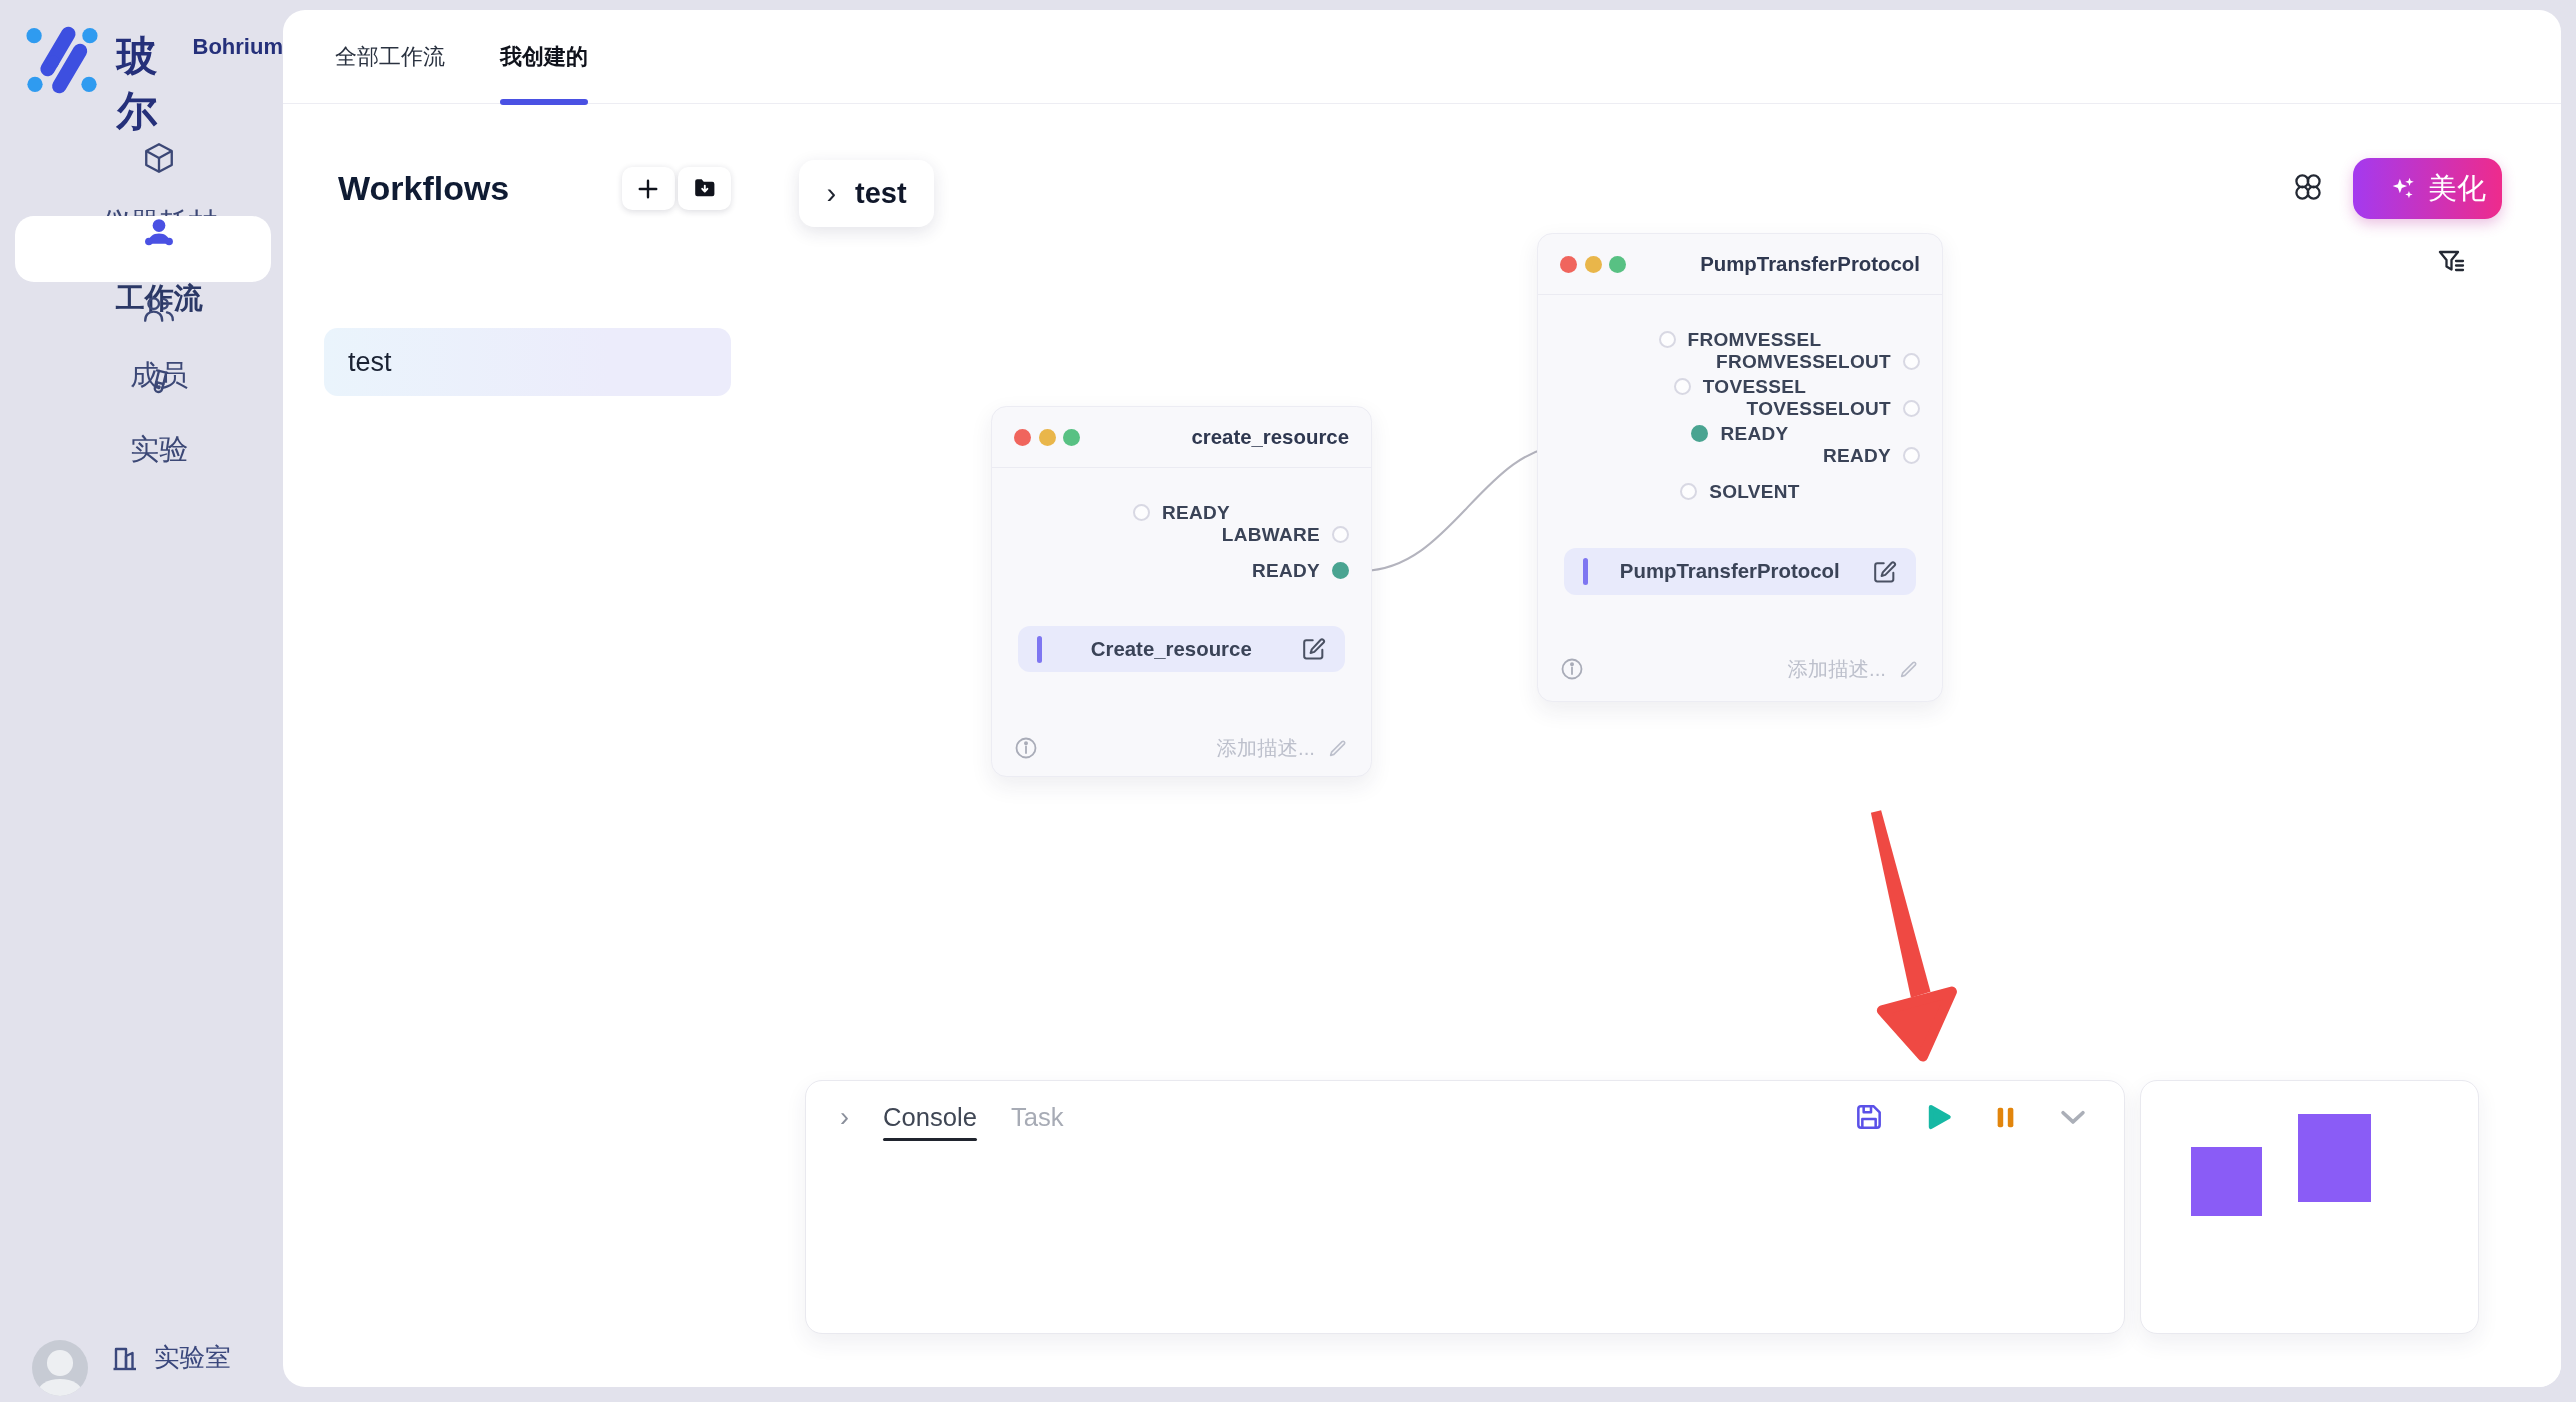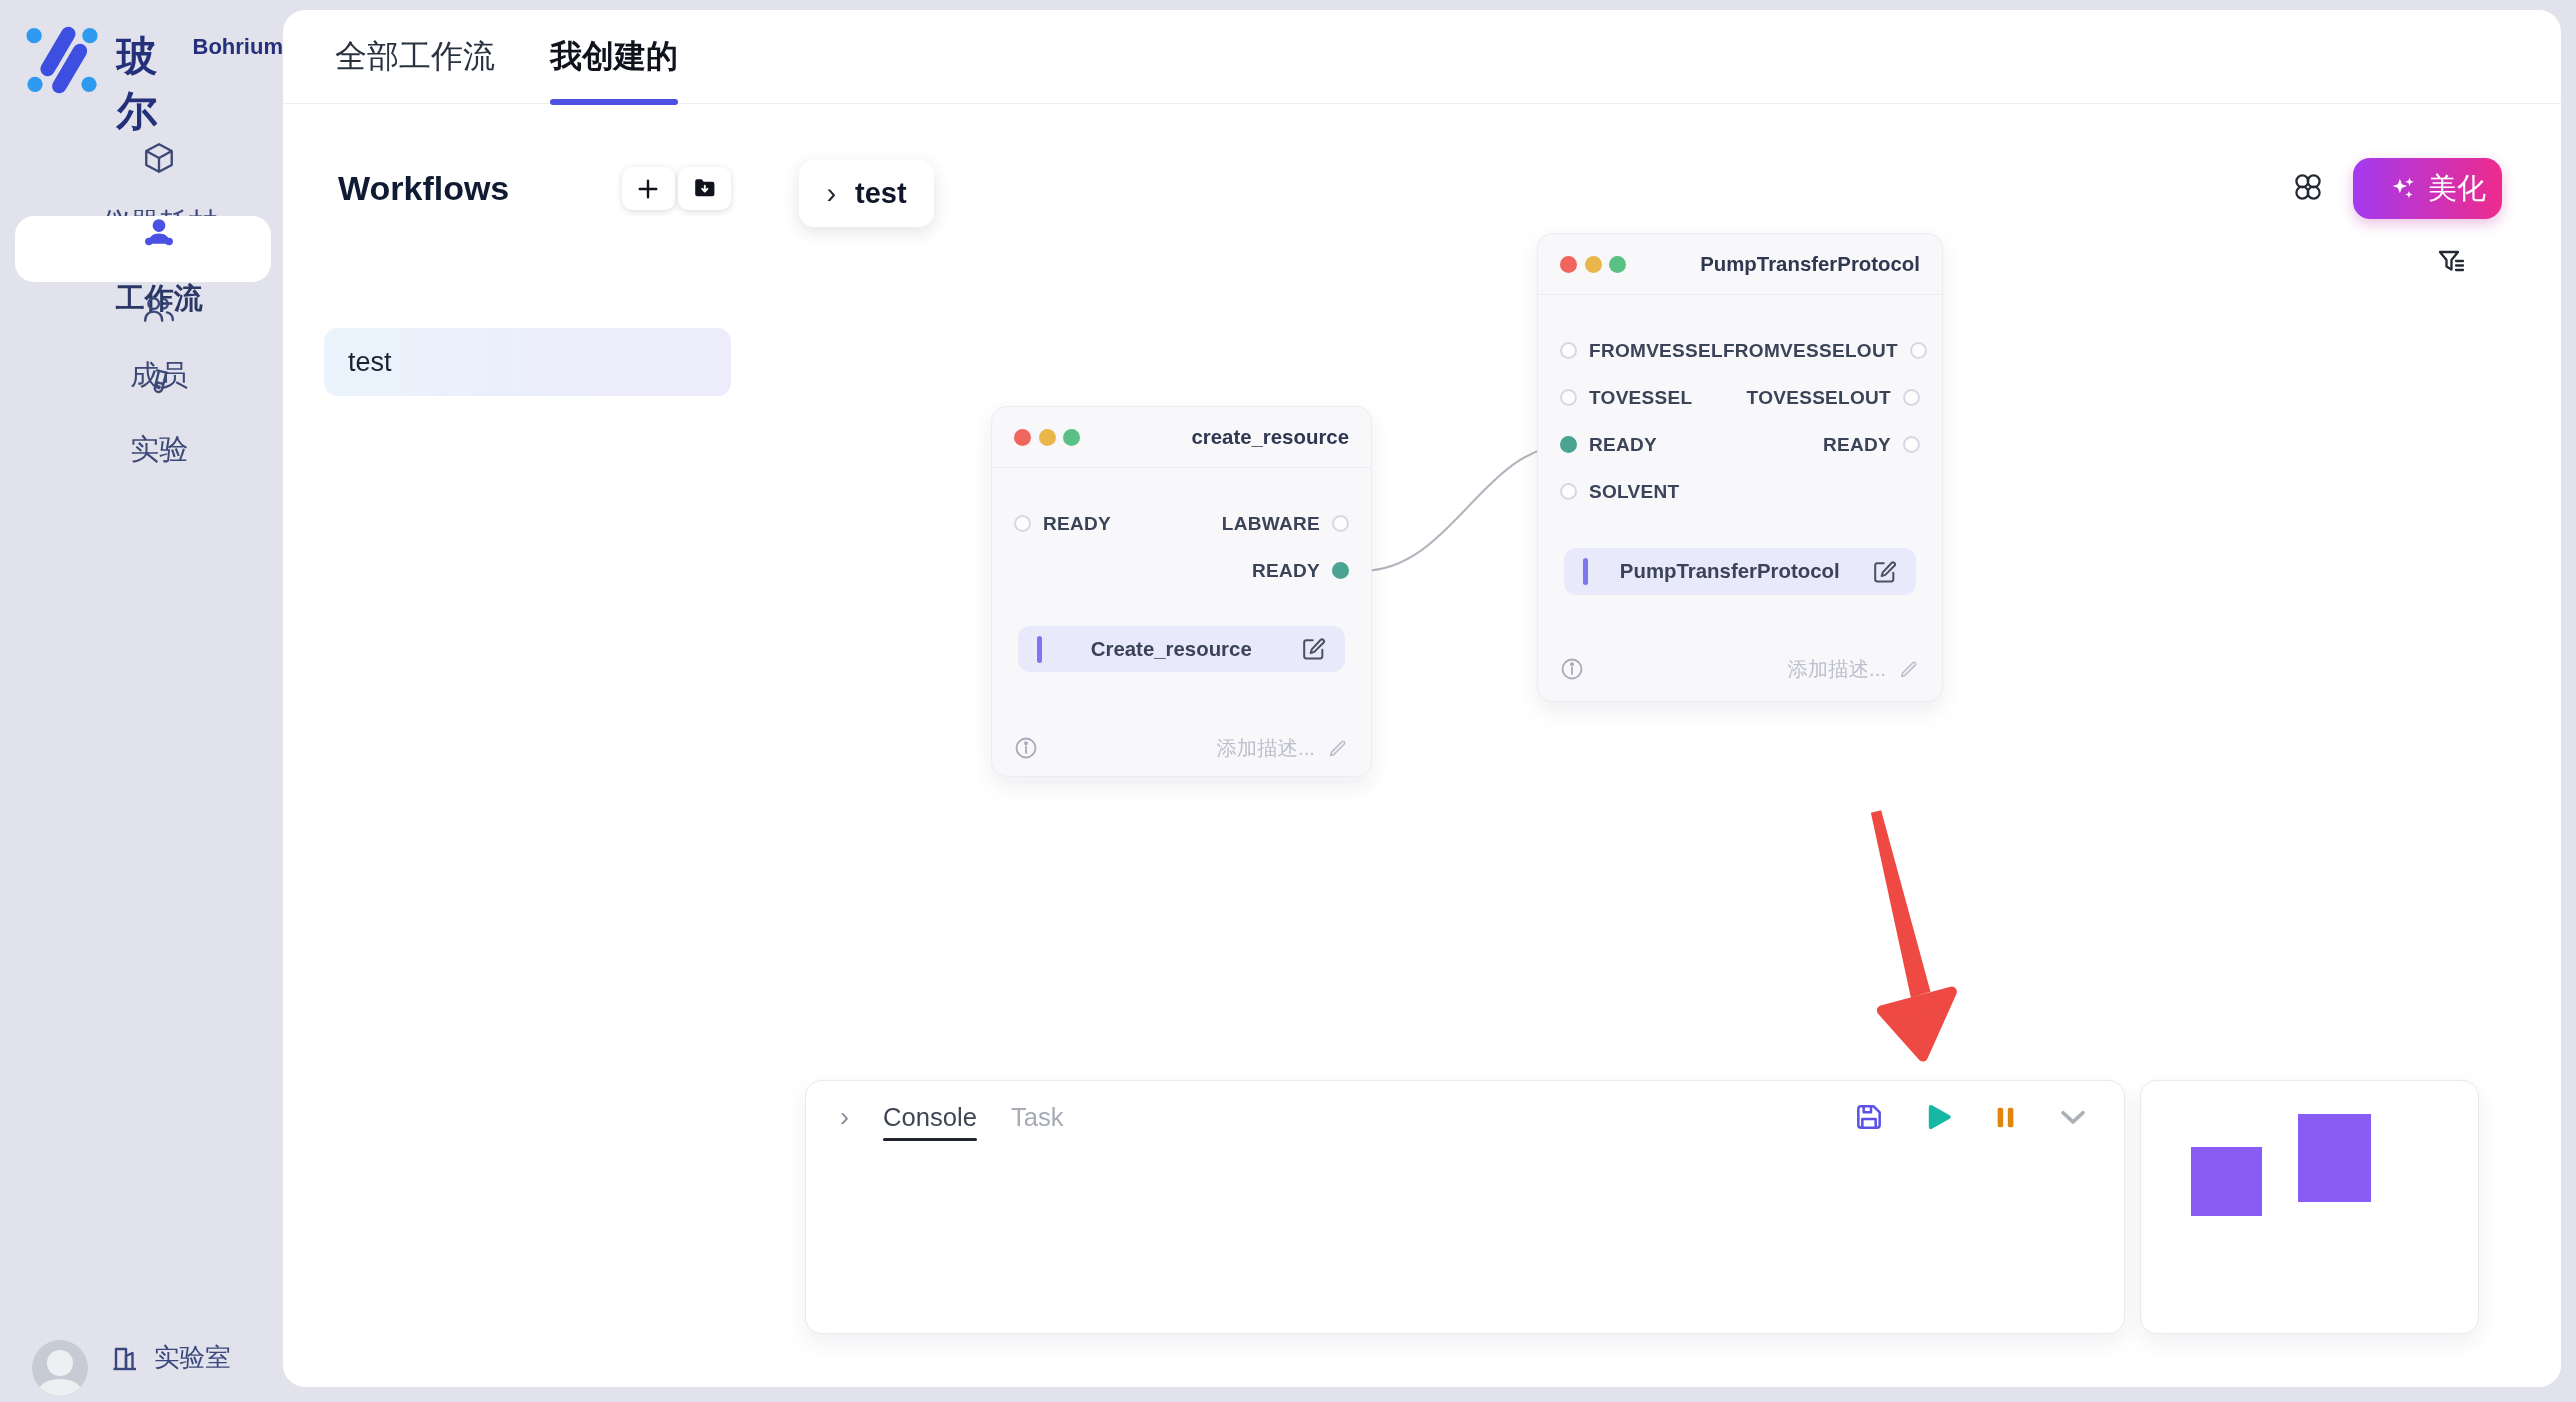--- a/index.html
+++ b/index.html
@@ -17,21 +17,21 @@
   .nav-item.active{background:#FFFFFF;color:#2B3866;font-weight:700;}
   .sb-foot{position:absolute;left:32px;top:1340px;display:flex;align-items:flex-start;gap:22px;}
   .avatar{width:56px;height:56px;border-radius:50%;background:#C7CBD4;position:relative;overflow:hidden;}
   .avatar .a-head{position:absolute;left:15.3px;top:10.2px;width:25.6px;height:25.6px;border-radius:50%;background:#EDEFF2;}
   .avatar .a-body{position:absolute;left:5.1px;top:39px;width:46px;height:29px;border-radius:50%;background:#EDEFF2;}
   .lab{display:flex;align-items:center;gap:12px;font-size:25.6px;color:#3A477C;font-weight:500;}
   
   #card{position:absolute;left:283px;top:10.2px;width:2278px;height:1377px;background:#FFFFFF;border-radius:22px;}
   #tabbar{position:absolute;left:0;top:0;right:0;height:94px;border-bottom:1.7px solid #EDEDF3;
           display:flex;align-items:center;padding-left:52px;gap:55px;box-sizing:border-box;}
-  .tab{position:relative;height:100%;display:flex;align-items:center;font-size:32px;color:#2A3240;cursor:pointer;}
+  .tab{position:relative;height:100%;display:flex;align-items:center;font-size:22px;color:#2A3240;cursor:pointer;}
   .tab.active{font-weight:700;color:#10131C;}
   .tab.active::after{content:"";position:absolute;left:0;right:0;bottom:-1.7px;height:6px;border-radius:3.4px;background:#4A51E3;}
   
   #wfpanel{position:absolute;left:0;top:94px;width:465px;bottom:0;border-right:1.7px solid #EDEDF3;}
   .wf-head{position:absolute;left:55px;right:17px;top:63px;display:flex;align-items:center;}
   .wf-title{font-size:34px;font-weight:800;color:#0F1B33;}
   .wf-btns{margin-left:auto;display:flex;gap:3.4px;}
   .sq-btn{width:53px;height:43px;border-radius:10.2px;background:#FFF;box-shadow:0 1.7px 6.8px rgba(30,30,60,.14);
           display:flex;align-items:center;justify-content:center;cursor:pointer;}
   .wf-item{position:absolute;left:41px;width:407px;top:224px;height:68px;border-radius:13.6px;
@@ -49,21 +49,21 @@
             justify-content:center;gap:10.2px;color:#FFF;font-size:29px;font-weight:500;cursor:pointer;
             box-shadow:0 5.1px 13.6px rgba(190,50,160,.30);padding-left:20px;}
   
   .node{position:absolute;background:#F8F8FB;border:1.7px solid #ECECF3;border-radius:15.3px;
         box-shadow:0 8.5px 22px rgba(40,40,80,.08);box-sizing:border-box;}
   .nhead{height:60px;display:flex;align-items:center;padding:0 22px;border-bottom:1.7px solid #EBEBF2;}
   .dots{display:flex;gap:7.7px;}
   .tdot{width:17px;height:17px;border-radius:50%;}
   .ntitle{margin-left:auto;font-size:20.4px;font-weight:600;color:#2F3850;}
   .ports{margin-top:32px;}
-  .prow{display:flex;justify-content:flex-start;align-items:center;height:47px;padding:0 22px;}
+  .prow{display:flex;justify-content:center;align-items:center;height:47px;padding:0 22px;flex-direction:column;}
   .port{display:flex;align-items:center;gap:12px;}
   .port.right{flex-direction:row-reverse;margin-left:auto;}
   .pdot{width:17px;height:17px;border-radius:50%;background:#FDFDFE;border:2.6px solid #D8D8E3;box-sizing:border-box;}
   .pdot.filled{background:#4AA491;border-color:#4AA491;}
   .plabel{font-size:19px;font-weight:700;color:#3A4357;letter-spacing:0.3px;}
   .npill{position:absolute;left:25.6px;right:25.6px;height:46px;border-radius:12px;background:#E8EAFB;
          display:flex;align-items:center;padding:0 19px;box-sizing:border-box;}
   .pbar{width:5.1px;height:27px;border-radius:2.6px;background:#7E76F1;}
   .ptext{flex:1;text-align:center;font-size:20.4px;font-weight:700;color:#3A4357;}
   .nfoot{position:absolute;left:22px;right:22px;display:flex;align-items:center;height:37px;}

